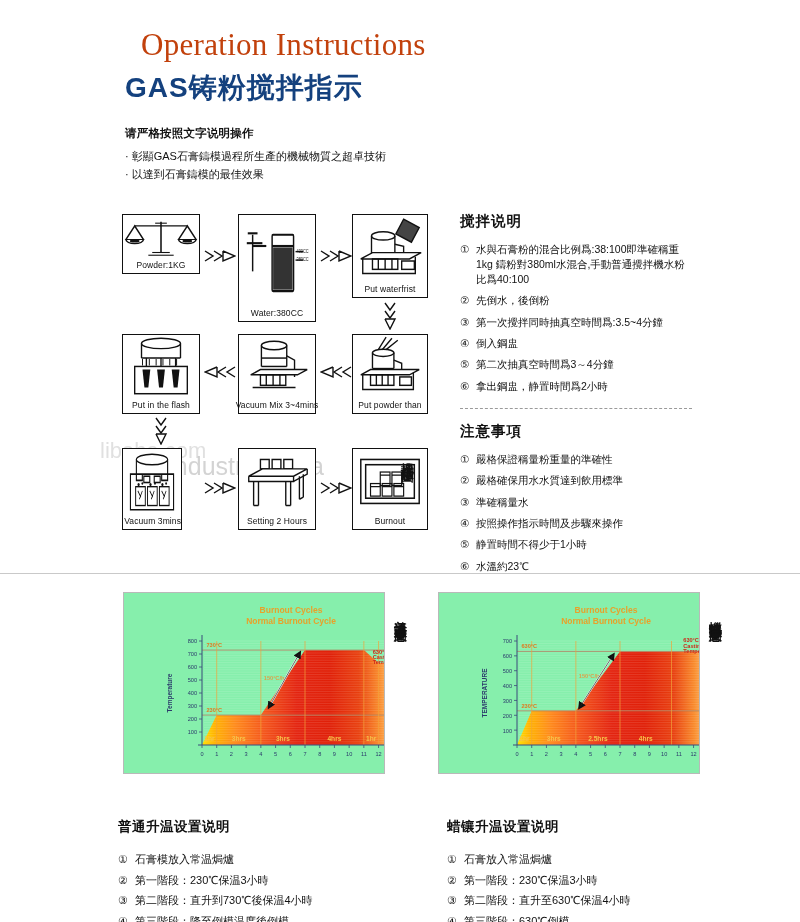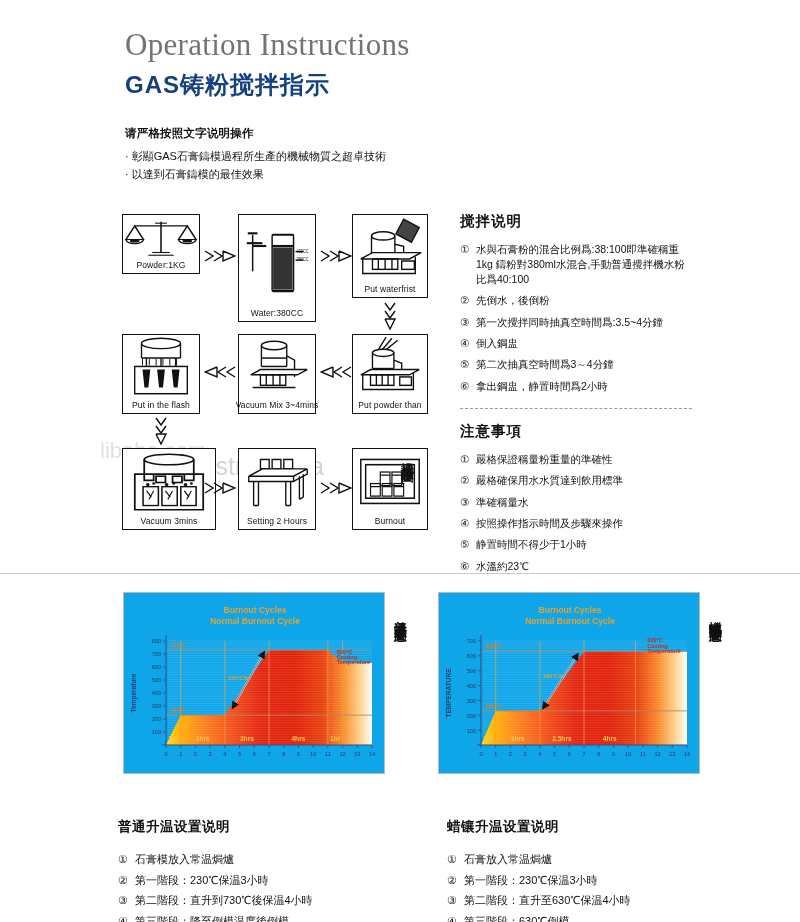--- a/index.html
+++ b/index.html
@@ -11,25 +11,25 @@
     color:#111;
     position:relative;
     overflow:hidden;
   }
   .page { position:relative; width:800px; height:922px; }
 
   
   .header { position:absolute; left:125px; top:28px; }
   .title-en {
     font-family:"Liberation Serif", serif;
-    font-size:31px; font-weight:400; color:#737373;
-    letter-spacing:.3px; line-height:1.1;
+    font-size:31px; font-weight:400; color:#c2410c;
+    letter-spacing:.3px; line-height:1.1;margin-left:16px;
   }
   .title-cn {
-    font-size:24px; font-weight:bold; color:#14417e;
+    font-size:28px; font-weight:bold; color:#14417e;
     margin-top:7px; letter-spacing:1px;
   }
 
   
   .intro { position:absolute; left:125px; top:126px; }
   .intro-head { font-size:11.5px; font-weight:bold; color:#111; letter-spacing:.2px; }
   .intro-list { margin-top:6px; }
   .intro-li { font-size:11px; color:#111; line-height:1.65; }
   .intro-li .dot { margin-right:3px; }
 
@@ -76,22 +76,22 @@
   }
 
   
   .hr-full { position:absolute; left:0; top:573px; width:800px; height:1px; background:#c9c9c9; }
 
   
   .chart-wrap { position:absolute; top:592px; }
   .chart-wrap.left { left:123px; }
   .chart-wrap.right { left:438px; }
   .chart-card {
-    width:262px; height:182px; background:#0ea5e9; border:1px solid #b9b9b9;
-    position:relative; overflow:hidden;
+    width:262px; height:182px; background:#86efac; border:1px solid #b9b9b9;
+    position:relative; overflow:hidden;padding-left:36px;
   }
   .chart-card svg { display:block; }
   .chart-side {
     position:absolute; top:18px; left:268px;
     writing-mode:vertical-rl; text-orientation:upright;
     font-size:13px; font-weight:bold; letter-spacing:1.5px; color:#111;
   }
 
   
   .bcap { position:absolute; top:818px; }
@@ -313,21 +313,21 @@
     <div class="arrow-v" style="left:33px; top:205px; width:16px; height:28px;">
       <svg viewBox="0 0 16 28">
           <g fill="none" stroke="#111" stroke-width="1.4">
         <path d="M3 1 L8 8 L13 1"></path>
             <path d="M3 9 L8 16 L13 9"></path>
         <path d="M3 17 L8 27 L13 17 L3 17"></path>
           </g>
         </svg>
     </div>
 
-    <div class="fbox" style="left:2px; top:236px; width:94px; height:82px;">
+    <div class="fbox" style="left:2px; top:236px; width:60px; height:82px;align-items:flex-end;">
       <div class="art">
         <svg viewBox="0 0 78 64" preserveAspectRatio="none">
           <g stroke="#111" fill="none" stroke-width="1.5">
             <ellipse cx="39" cy="10" rx="21" ry="5"></ellipse>
             <path d="M18 10 L18 24 M60 10 L60 24"></path>
             <path d="M10 24 L68 24 L68 58 L10 58 Z"></path>
             <path d="M18 24 L18 30 L26 30 L26 24"></path>
             <path d="M52 24 L52 30 L60 30 L60 24"></path>
             <rect x="28" y="26" width="8" height="6"></rect>
             <rect x="42" y="26" width="8" height="6"></rect>

